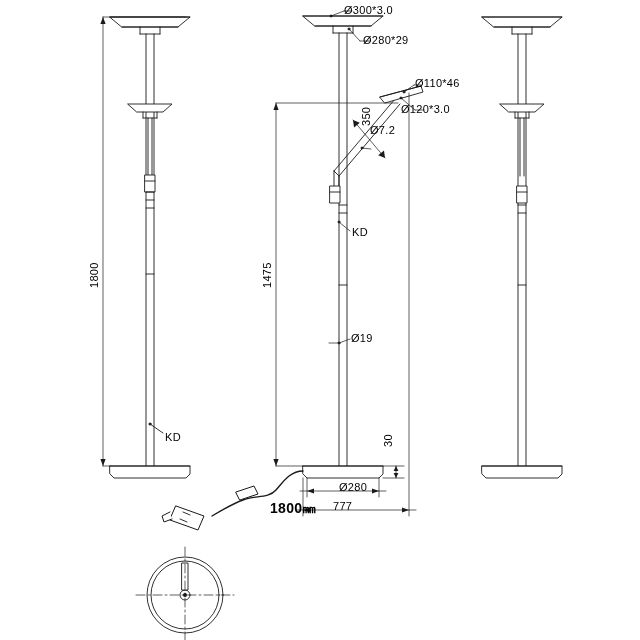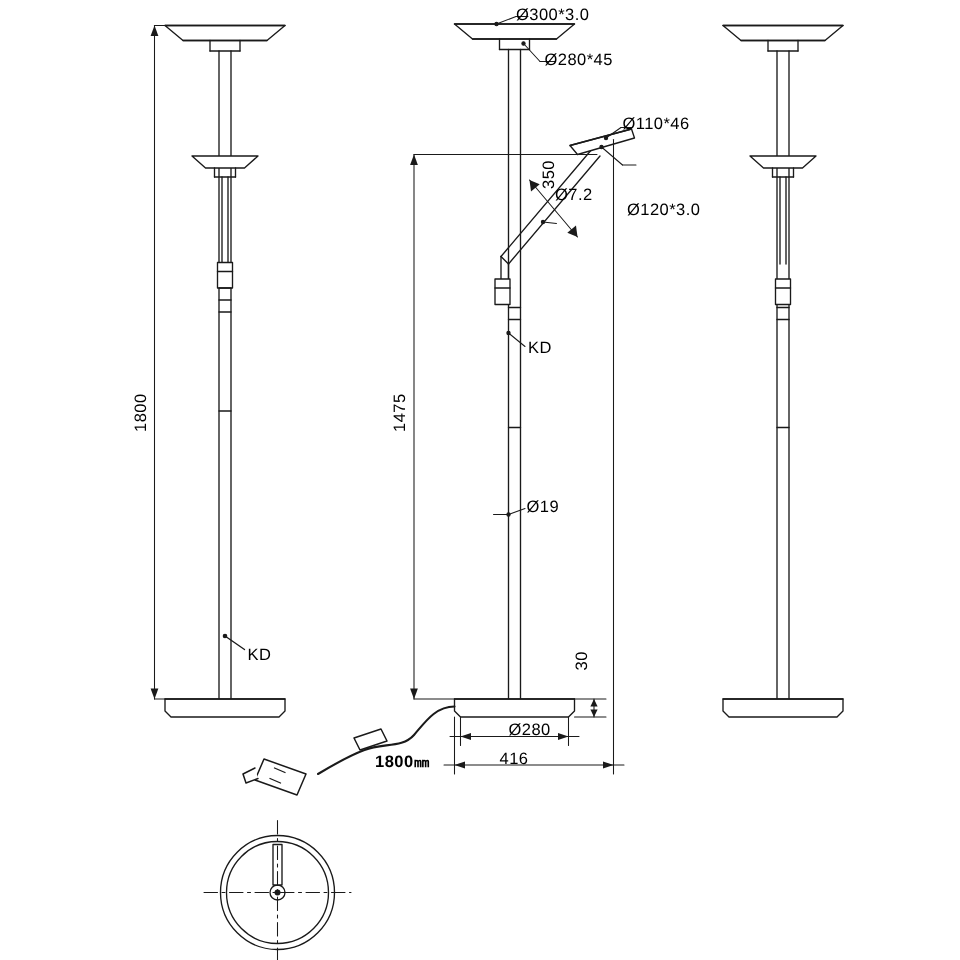--- a/index.html
+++ b/index.html
@@ -29,21 +29,22 @@
   .lbl {
     position: absolute;
     font-family: "Liberation Sans", sans-serif;
     font-size: 11px;
     color: #000000;
     white-space: nowrap;
     letter-spacing: 0.3px;
   }
   .lbl.bold {
     font-weight: bold;
-    font-size: 11px;
+    font-size: 14px;
+    margin-left: 20px;
   }
   .lbl.vert {
     transform: rotate(-90deg);
     transform-origin: left top;
   }
 </style>
 </head>
 <body>
 
 <div id="sheet">
@@ -225,26 +226,26 @@
         <line x1="339" y1="343" x2="350" y2="339"></line>
         <line x1="329" y1="343" x2="339" y2="343"></line>
         <circle cx="339" cy="343" r="1.1" fill="#1a1a1a"></circle>
       </g>
     </g>
   </svg>
 
   <div class="lbl vert" style="left:88px; top:288px;">1800</div>
   <div class="lbl" style="left:165px; top:431px;">KD</div>
   <div class="lbl" style="left:344px; top:4px;text-align:center;">Ø300*3.0</div>
-  <div class="lbl" style="left:363px; top:34px;">Ø280*45</div>
+  <div class="lbl" style="left:363px; top:34px;">Ø280*29</div>
   <div class="lbl" style="left:415px; top:77px;">Ø110*46</div>
-  <div class="lbl" style="left:418px; top:103px;margin-top:31px;">Ø120*3.0</div>
+  <div class="lbl" style="left:401px; top:103px;">Ø120*3.0</div>
   <div class="lbl vert" style="left:360px; top:126px;">350</div>
   <div class="lbl" style="left:370px; top:124px;">Ø7.2</div>
   <div class="lbl" style="left:352px; top:226px;">KD</div>
   <div class="lbl vert" style="left:261px; top:288px;">1475</div>
   <div class="lbl" style="left:351px; top:332px;">Ø19</div>
   <div class="lbl vert" style="left:382px; top:447px;">30</div>
   <div class="lbl" style="left:339px; top:481px;">Ø280</div>
-  <div class="lbl" style="left:333px; top:500px;">416</div>
+  <div class="lbl" style="left:333px; top:500px;">777</div>
   <div class="lbl bold" style="left:250px; top:500px;">1800㎜</div>
 
 </div>
 
 </body></html>

